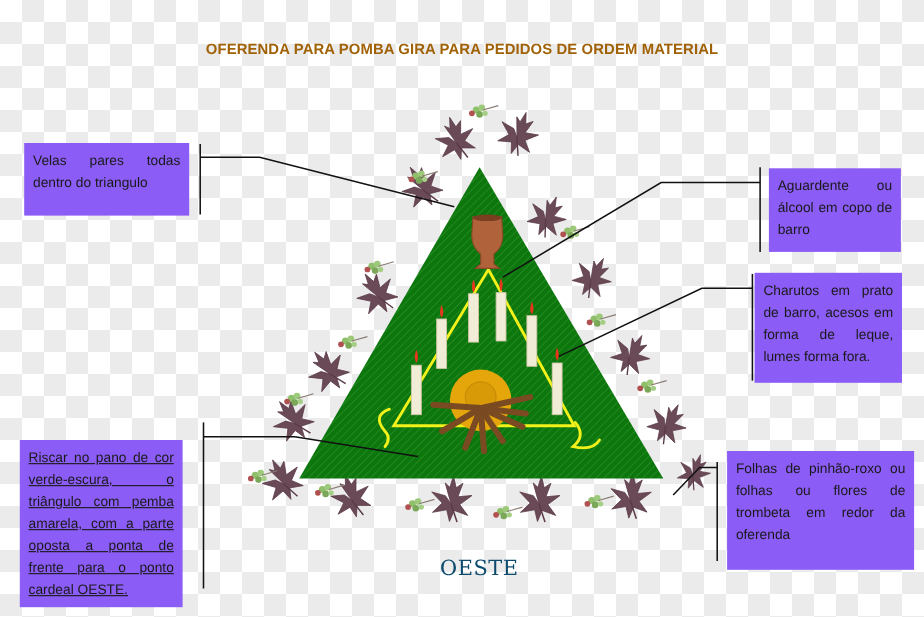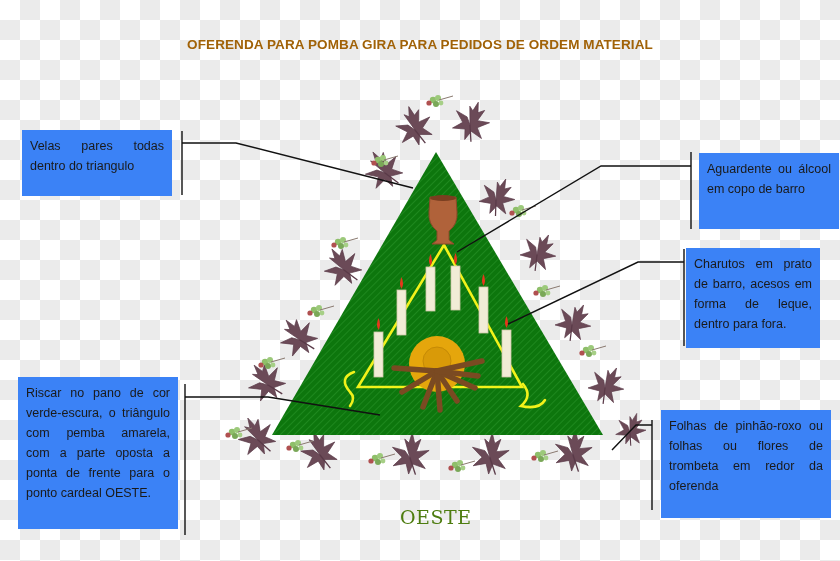--- a/index.html
+++ b/index.html
@@ -11,27 +11,27 @@
       linear-gradient(45deg,#ebebeb 25%,transparent 25%,transparent 75%,#ebebeb 75%);
     background-size:40px 40px;
     background-position:0 0,20px 20px;
     font-family:"Liberation Sans",sans-serif;
   }
   .title{
     position:absolute;left:0;top:37px;width:840px;text-align:center;
     font-size:13.5px;font-weight:bold;color:#a16207;letter-spacing:0.1px;
   }
   .callout{
-    position:absolute;background:#3b82f6;color:#1a1a1a;
+    position:absolute;background:#8b5cf6;color:#1a1a1a;
     font-size:12.5px;line-height:20px;padding:6px 8px;box-sizing:border-box;
     text-align:justify;
   }
   .footer-label{
     position:absolute;left:400px;top:506px;
-    font-family:"DejaVu Serif",serif;font-size:19px;color:#4d7c0f;letter-spacing:0.5px;
+    font-family:"DejaVu Serif",serif;font-size:19px;color:#0c4a6e;letter-spacing:0.5px;
   }
   svg.art{position:absolute;left:0;top:0;}
 </style>
 </head>
 <body>
 
 <div class="title">OFERENDA PARA POMBA GIRA  PARA PEDIDOS DE ORDEM MATERIAL</div>
 
 <svg class="art" width="840" height="561" viewBox="0 0 840 561">
   <defs>
@@ -154,21 +154,21 @@
     <line x1="185" y1="384" x2="185" y2="535"></line>
     <polyline points="185,397 268,397 380,415"></polyline>
 
     <line x1="652" y1="420" x2="652" y2="510"></line>
     <polyline points="652,425 636,425 612,450"></polyline>
   </g>
 </svg>
 
 <div class="callout" style="left:22px;top:130px;width:150px;height:66px;">Velas pares todas dentro do triangulo</div>
 
-<div class="callout" style="left:699px;top:153px;width:140px;height:76px;">Aguardente ou álcool em copo de barro</div>
+<div class="callout" style="left:699px;top:153px;width:120px;height:76px;">Aguardente ou álcool em copo de barro</div>
 
-<div class="callout" style="left:686px;top:248px;width:134px;height:100px;">Charutos em prato de barro, acesos em forma de leque, dentro para fora.</div>
+<div class="callout" style="left:686px;top:248px;width:134px;height:100px;">Charutos em prato de barro, acesos em forma de leque, lumes forma fora.</div>
 
-<div class="callout" style="left:18px;top:377px;width:160px;height:152px;">Riscar no pano de cor verde-escura, o triângulo com pemba amarela, com a parte oposta a ponta de frente para o ponto cardeal OESTE.</div>
+<div class="callout" style="left:18px;top:400px;width:148px;height:152px;text-decoration:underline;">Riscar no pano de cor verde-escura, o triângulo com pemba amarela, com a parte oposta a ponta de frente para o ponto cardeal OESTE.</div>
 
 <div class="callout" style="left:661px;top:410px;width:170px;height:108px;">Folhas de pinhão-roxo ou folhas ou flores de trombeta em redor da oferenda</div>
 
 <div class="footer-label">OESTE</div>
 
 </body></html>

